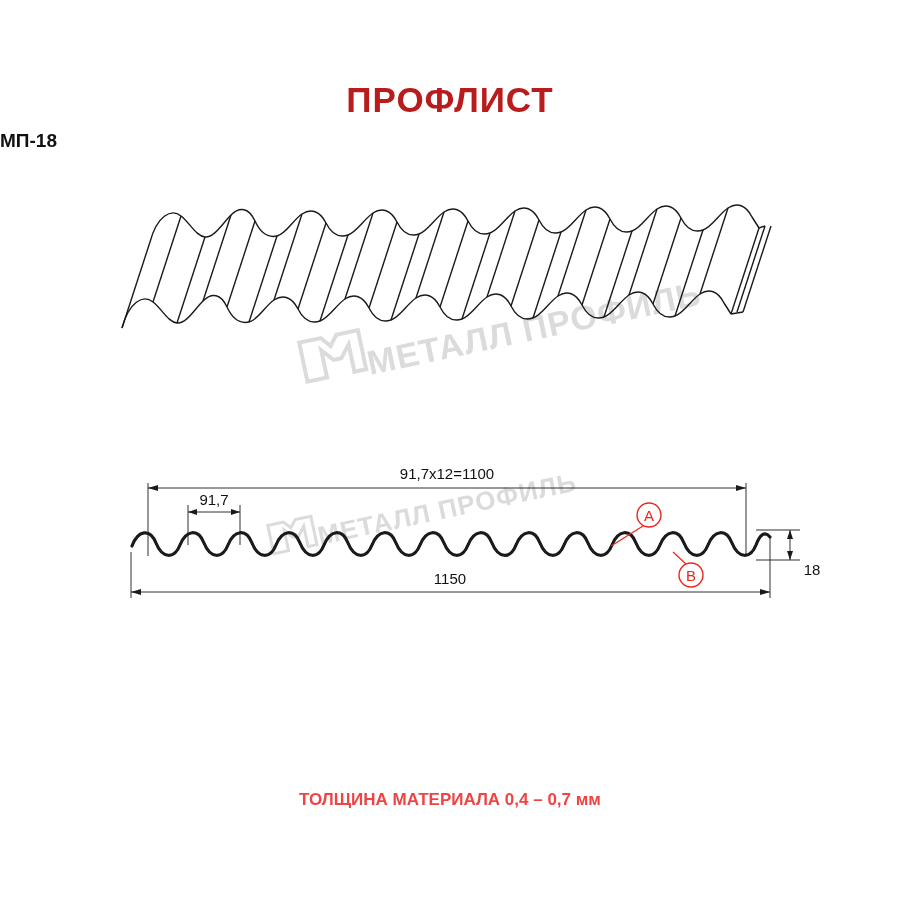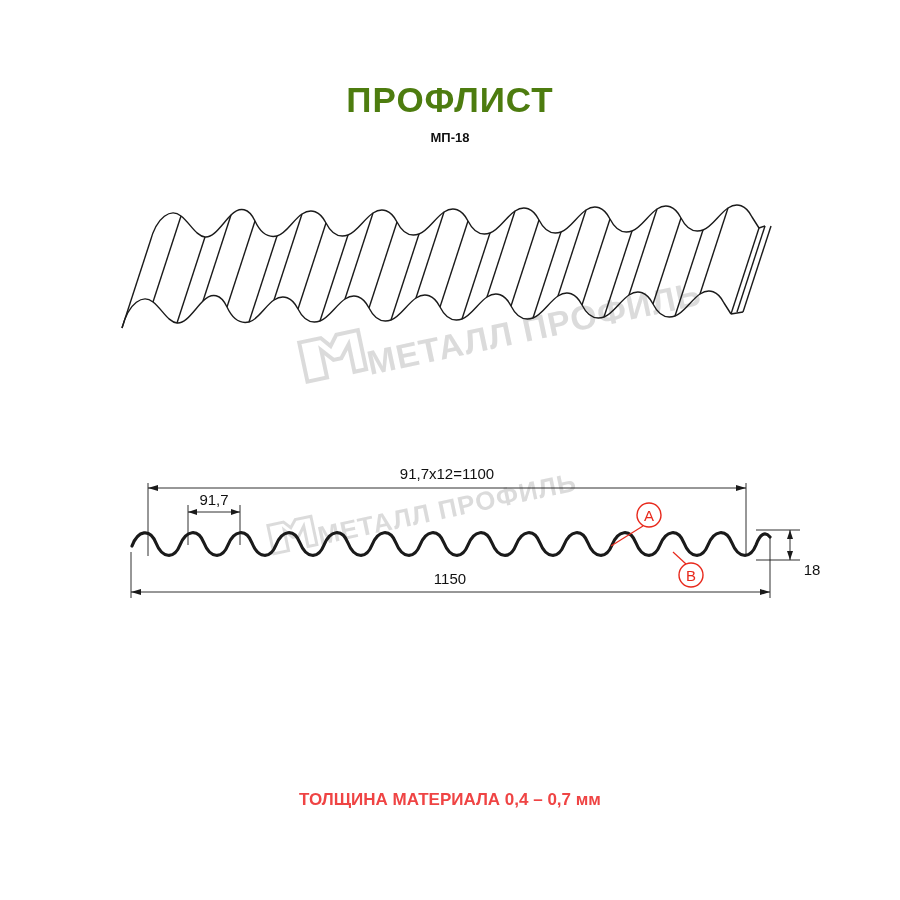--- a/index.html
+++ b/index.html
@@ -21,29 +21,29 @@
   }
   .title {
     position: absolute;
     top: 80px;
     left: 0;
     width: 900px;
     text-align: center;
     font-size: 35px;
     font-weight: bold;
     letter-spacing: 1px;
-    color: #4d7c0f;
+    color: #b91c1c;
   }
   .subtitle {
     position: absolute;
     top: 130px;
     left: 0;
     width: 900px;
-    text-align: center;
-    font-size: 13px;
+    text-align: left;
+    font-size: 19px;
     font-weight: bold;
     color: #111111;
   }
   .footer-note {
     position: absolute;
     top: 790px;
     left: 0;
     width: 900px;
     text-align: center;
     font-size: 17px;

